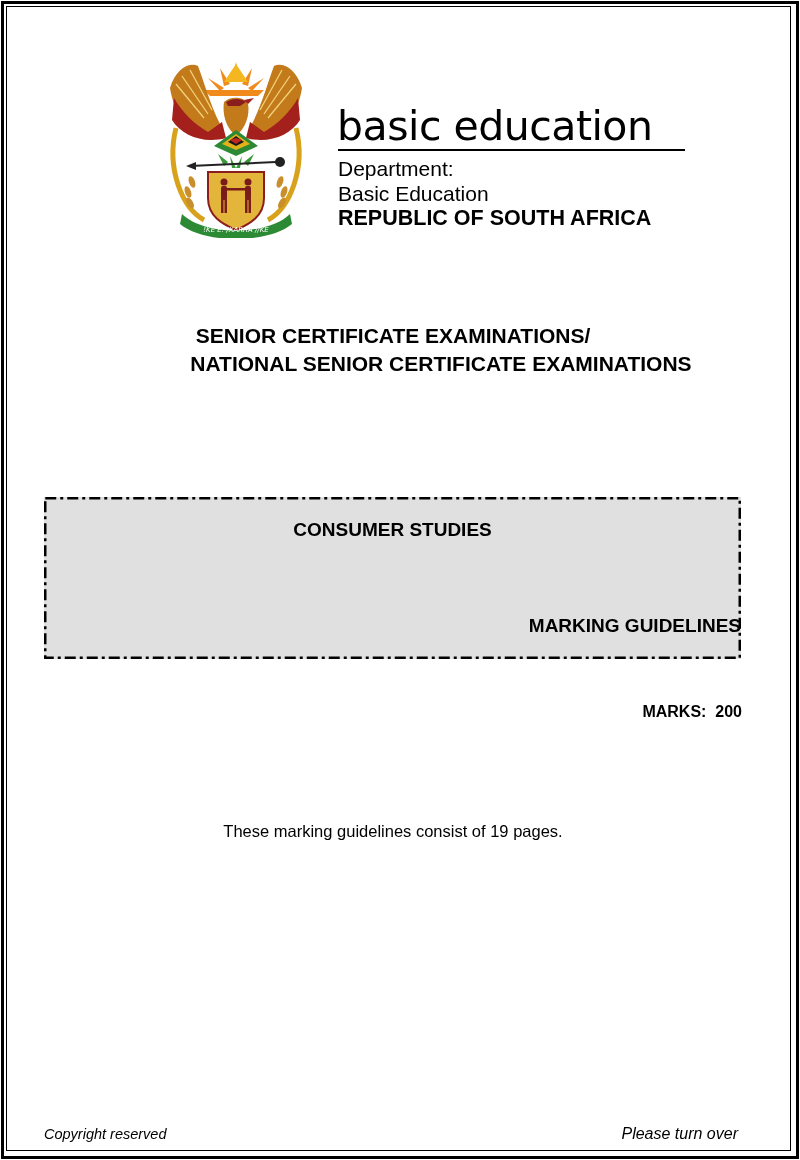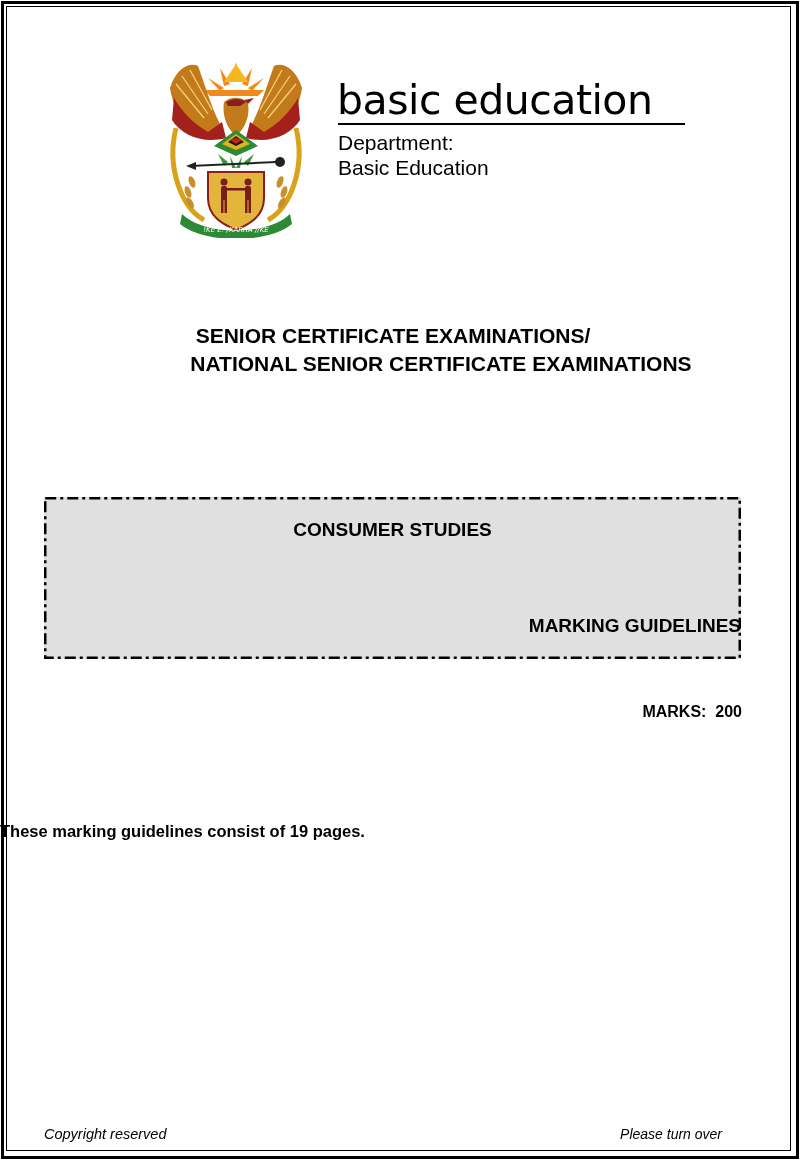--- a/index.html
+++ b/index.html
@@ -2,43 +2,43 @@
 <html><head>
 <meta charset="utf-8">
 <style>
   html, body { margin: 0; padding: 0; background: #ffffff; }
   body { width: 800px; height: 1160px; position: relative; overflow: hidden; font-family: "Liberation Sans", sans-serif; color: #000; }
   .outer-border { position: absolute; left: 1px; top: 1px; width: 792px; height: 1152px; border: 3px solid #000; }
   .inner-border { position: absolute; left: 6px; top: 6px; width: 785px; height: 1145px; border: 1.5px solid #000; box-sizing: border-box; }
 
   .crest { position: absolute; left: 164px; top: 58px; width: 144px; height: 180px; }
 
-  .brand { position: absolute; left: 337px; top: 74px; width: 350px; }
+  .brand { position: absolute; left: 337px; top: 100px; width: 350px; }
   .brand-title { font-family: "DejaVu Sans", sans-serif; font-size: 41px; line-height: 52px; letter-spacing: -0.5px; font-weight: normal; white-space: nowrap; }
   .brand-rule { position: absolute; left: 1px; top: 49px; width: 347px; height: 2px; background: #000; }
   .brand-dept { position: absolute; left: 1px; top: 57px; font-size: 21px; line-height: 24px; white-space: nowrap; }
   .brand-basic { position: absolute; left: 1px; top: 82px; font-size: 21px; line-height: 24px; white-space: nowrap; }
   .brand-rsa { position: absolute; left: 1px; top: 106px; font-size: 21.5px; line-height: 24px; font-weight: bold; white-space: nowrap; }
 
   .exam-heading { position: absolute; left: 0; width: 786px; text-align: center; font-weight: bold; font-size: 21px; line-height: 30px; }
   .exam-line1 { top: 321px; text-align: center; }
   .exam-line2 { top: 349px; padding-left: 48px; }
 
   .title-box { position: absolute; left: 44px; top: 497px; width: 697px; height: 162px; background: #e0e0e0; box-sizing: border-box; }
   .title-box svg.frame { position: absolute; left: 0; top: 0; }
   .box-line { position: absolute; left: 0; width: 697px; text-align: center; font-weight: bold; font-size: 19px; line-height: 24px; }
   .box-line1 { top: 21px; }
   .box-line2 { top: 70px; }
   .box-line3 { top: 117px; text-align: right; }
 
   .marks { position: absolute; right: 58px; top: 701px; font-weight: bold; font-size: 16px; line-height: 22px; white-space: pre; }
-  .pages-note { position: absolute; left: 0; width: 786px; top: 820px; text-align: left; font-weight: bold; font-size: 16.5px; line-height: 22px; }
+  .pages-note { position: absolute; left: 0; width: 786px; top: 820px; text-align: center; font-weight: normal; font-size: 16.5px; line-height: 22px; }
 
   .footer-left { position: absolute; left: 44px; top: 1124px; font-style: italic; font-size: 14.5px; line-height: 20px; }
-  .footer-right { position: absolute; right: 78px; top: 1124px; font-style: italic; font-size: 14px; line-height: 20px; }
+  .footer-right { position: absolute; right: 62px; top: 1124px; font-style: italic; font-size: 16px; line-height: 20px; }
 </style>
 </head>
 <body>
 
 <div class="outer-border"></div>
 <div class="inner-border"></div>
 
 <div class="crest">
   <svg width="144" height="180" viewBox="0 0 144 180" xmlns="http://www.w3.org/2000/svg">
 
@@ -117,20 +117,21 @@
     <path d="M18,156 C40,178 104,178 126,156 L128,166 C104,186 40,186 16,166 Z" fill="#2d8a34"></path>
     <text x="72" y="174" font-size="7" fill="#ffffff" text-anchor="middle" font-family="DejaVu Sans, sans-serif" font-style="italic">!KE E: /XARRA //KE</text>
   </svg>
 </div>
 
 <div class="brand">
   <div class="brand-title">basic education</div>
   <div class="brand-rule"></div>
   <div class="brand-dept">Department:</div>
   <div class="brand-basic">Basic Education</div>
+  <div class="brand-rsa">REPUBLIC OF SOUTH AFRICA</div>
 </div>
 
 <div class="exam-heading exam-line1">SENIOR CERTIFICATE EXAMINATIONS/</div>
 <div class="exam-heading exam-line2">NATIONAL SENIOR CERTIFICATE EXAMINATIONS</div>
 
 <div class="title-box">
   <svg class="frame" width="697" height="162" viewBox="0 0 697 162" xmlns="http://www.w3.org/2000/svg">
     <rect x="1.25" y="1.25" width="694.5" height="159.5" fill="none" stroke="#000" stroke-width="2.5" stroke-dasharray="11,4,3,4"></rect>
   </svg>
   <div class="box-line box-line1">CONSUMER STUDIES</div>

